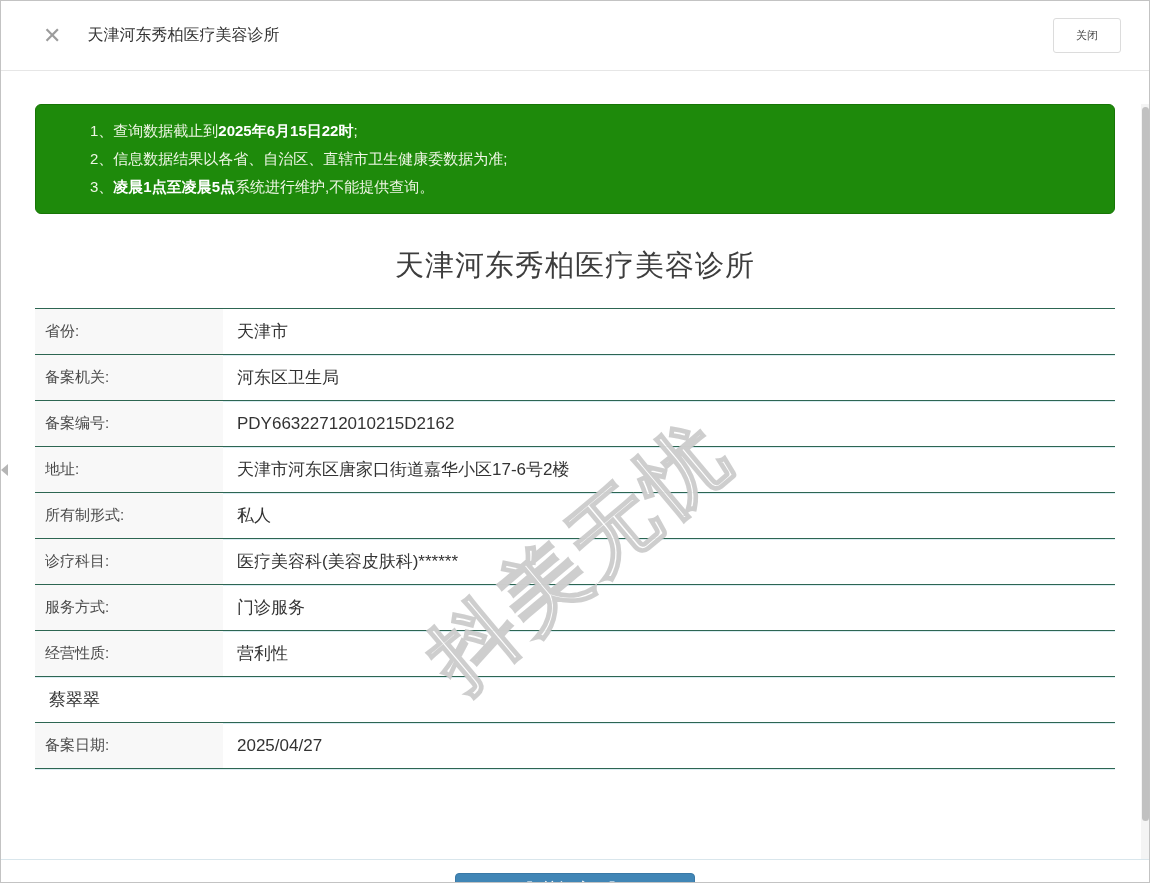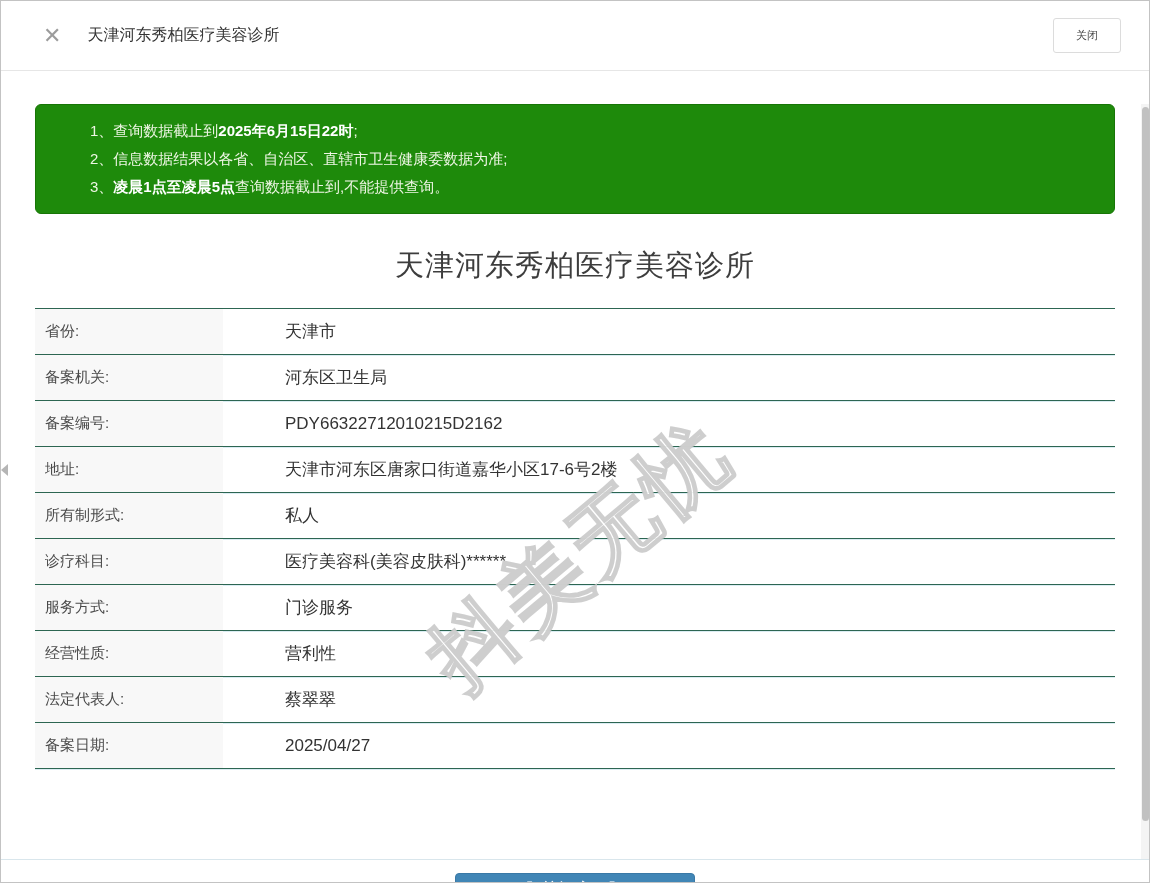--- a/index.html
+++ b/index.html
@@ -30,21 +30,21 @@
   .notice-line { font-size:15px; line-height:28px; color:#eef6e4; }
   .notice-line .bold { font-weight:bold; color:#ffffff;text-align:center; }
   .record-title {
     margin-top:32px; text-align:center; font-size:29px; font-weight:500; color:#3d3d3d;
     letter-spacing:1px;
   }
   .record-table {
     margin:22px 36px 0 34px; width:1080px;
     border-top:1px solid #2d6652;
   }
-  .record-row { display:flex; height:46px; border-bottom:1px solid #2d6652; box-shadow:0 1px 0 rgba(210,233,240,.8);gap:48px; }
+  .record-row { display:flex; height:46px; border-bottom:1px solid #2d6652; box-shadow:0 1px 0 rgba(210,233,240,.8); }
   .row-label {
     width:188px; background:#f8f8f8; display:flex; align-items:center;
     padding-left:10px; font-size:15px; color:#4a4a4a; flex-shrink:0;
   }
   .row-value {
     flex:1; display:flex; align-items:center; padding-left:14px;
     font-size:17px; color:#333;
   }
   
   .watermark {
@@ -89,21 +89,21 @@
     <span class="header-spacer"></span>
     <button class="close-btn">关闭</button>
   </div>
 
   <div class="content">
 
     <div class="notice-box">
       <div>
           <div class="notice-line"><span>1、查询数据截止到</span><span class="bold">2025年6月15日22时</span><span>;</span></div>
           <div class="notice-line"><span>2、信息数据结果以各省、自治区、直辖市卫生健康委数据为准;</span></div>
-          <div class="notice-line"><span>3、</span><span class="bold">凌晨1点至凌晨5点</span><span>查询数据截止到,不能提供查询。</span></div>
+          <div class="notice-line"><span>3、</span><span class="bold">凌晨1点至凌晨5点</span><span>系统进行维护,不能提供查询。</span></div>
         </div>
     </div>
 
     <div class="record-title">天津河东秀柏医疗美容诊所</div>
 
     <div class="record-table">
   <div class="record-row">
     <div class="row-label">省份:</div>
     <div class="row-value">天津市</div>
   </div>
@@ -137,21 +137,20 @@
     <div class="row-label">服务方式:</div>
     <div class="row-value">门诊服务</div>
   </div>
 
   <div class="record-row">
     <div class="row-label">经营性质:</div>
     <div class="row-value">营利性</div>
   </div>
 
   <div class="record-row">
-    <div class="row-label">法定代表人:</div>
     <div class="row-value">蔡翠翠</div>
   </div>
 
 
   <div class="record-row">
     <div class="row-label">备案日期:</div>
     <div class="row-value">2025/04/27</div>
   </div>
 </div>
 

